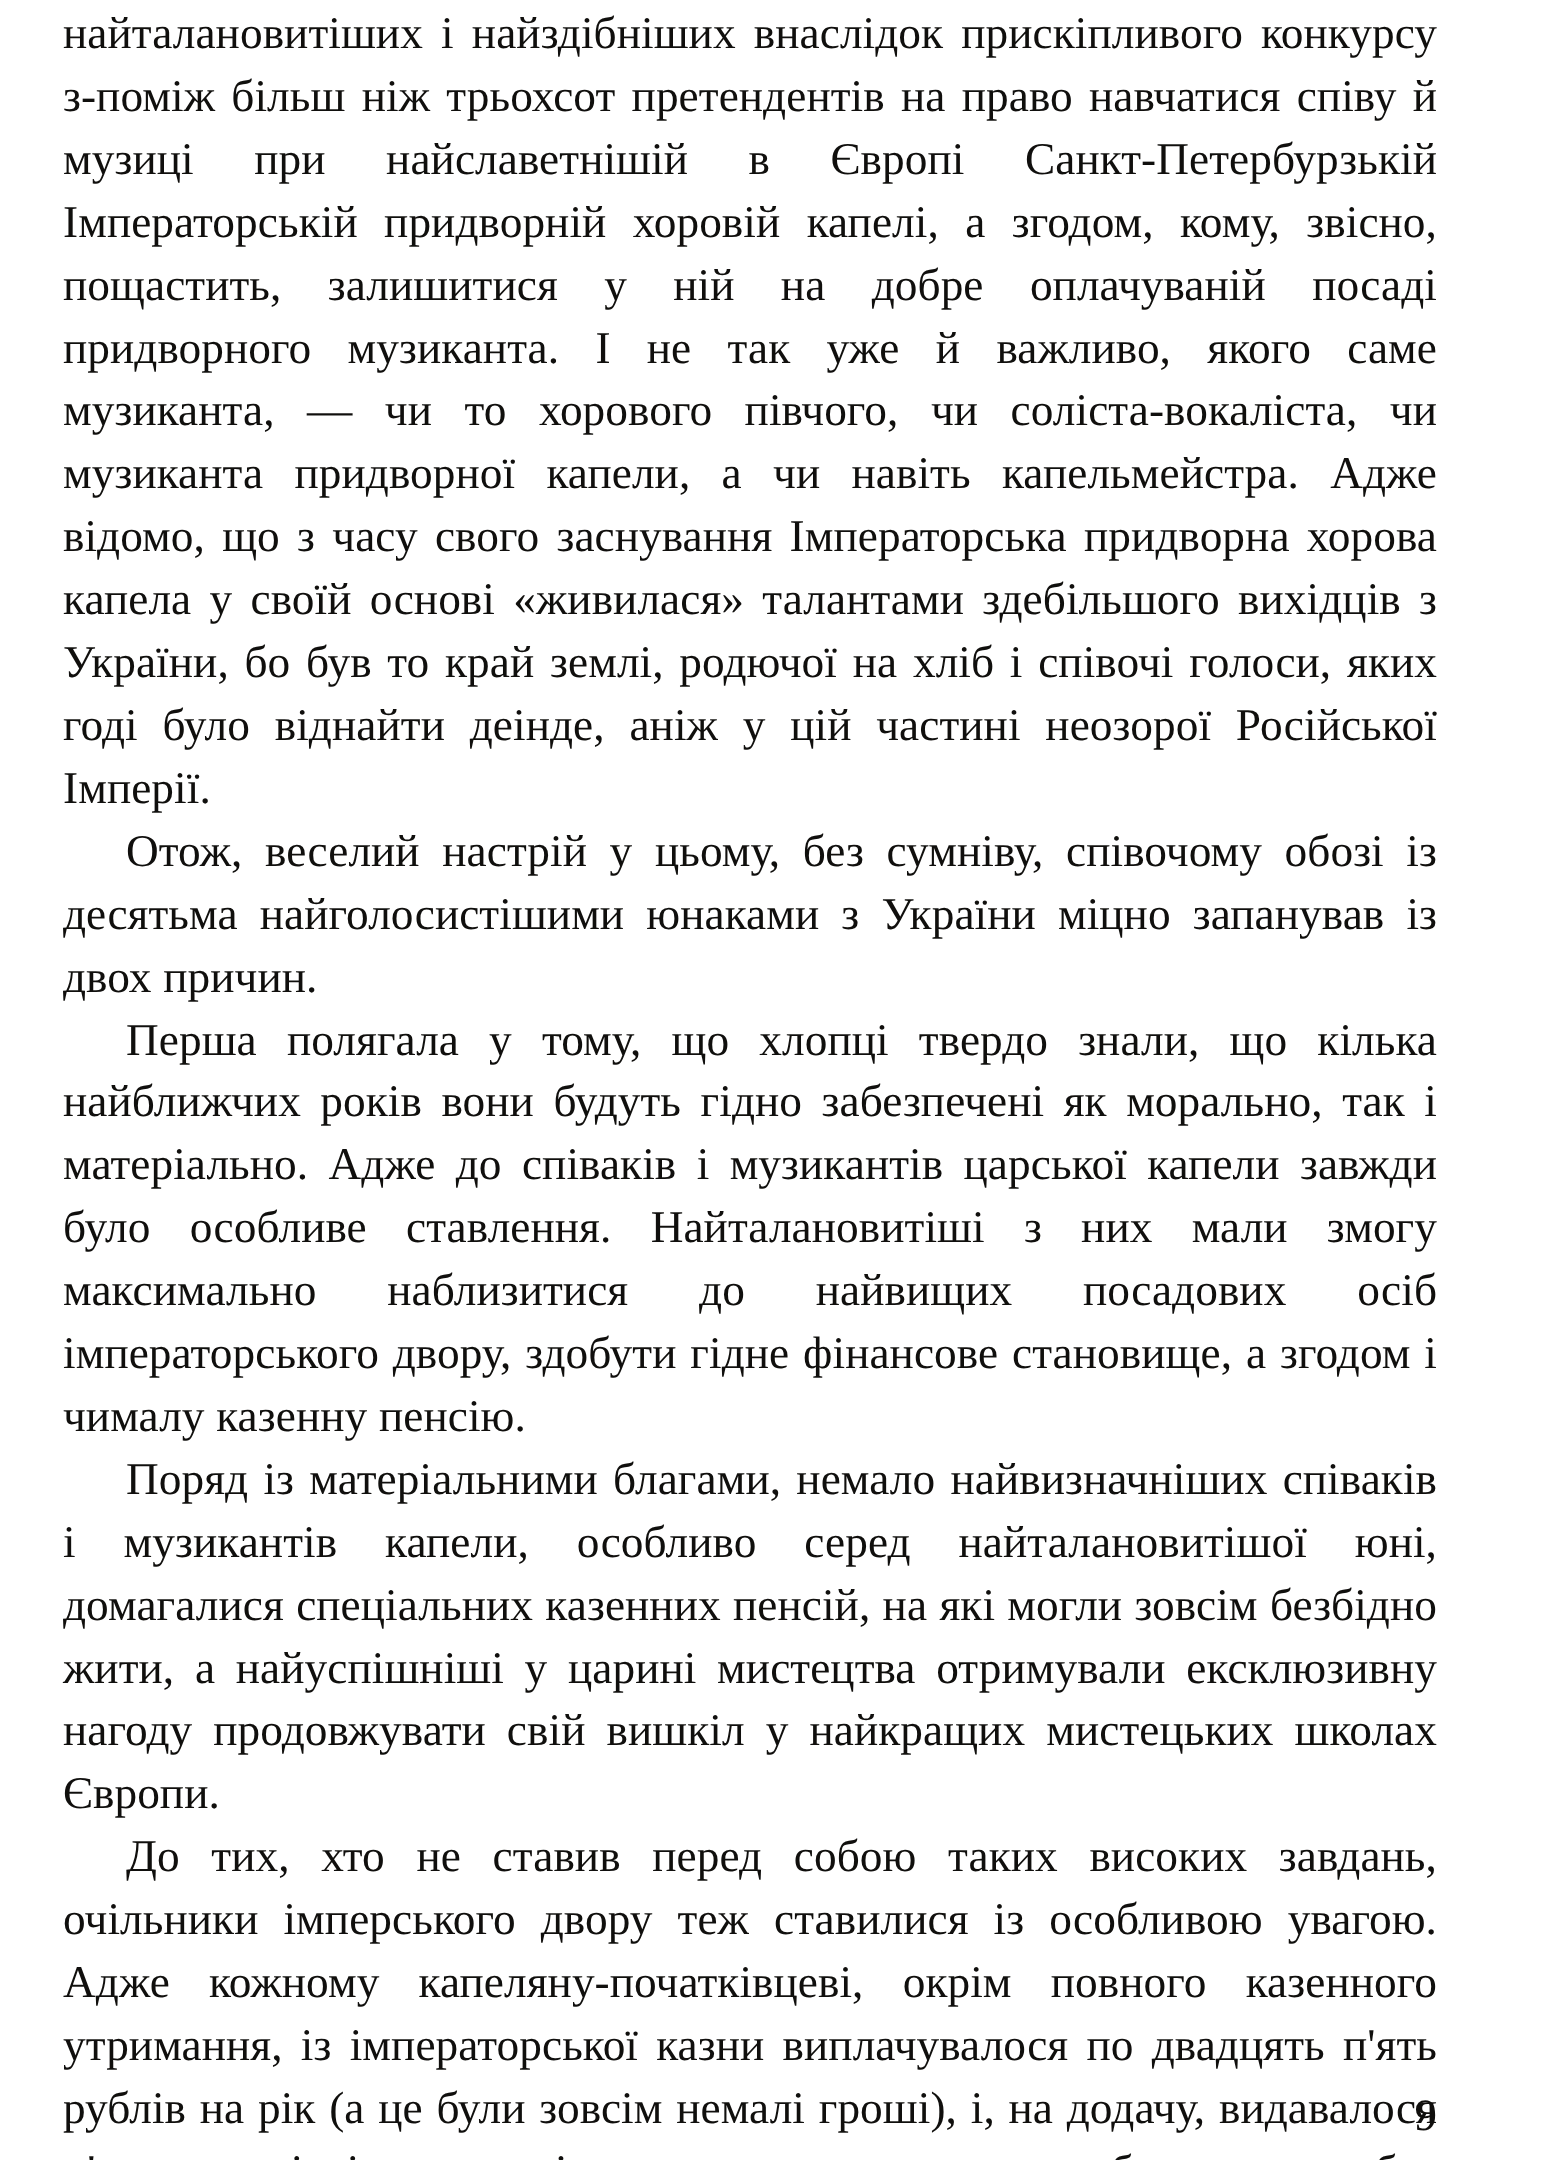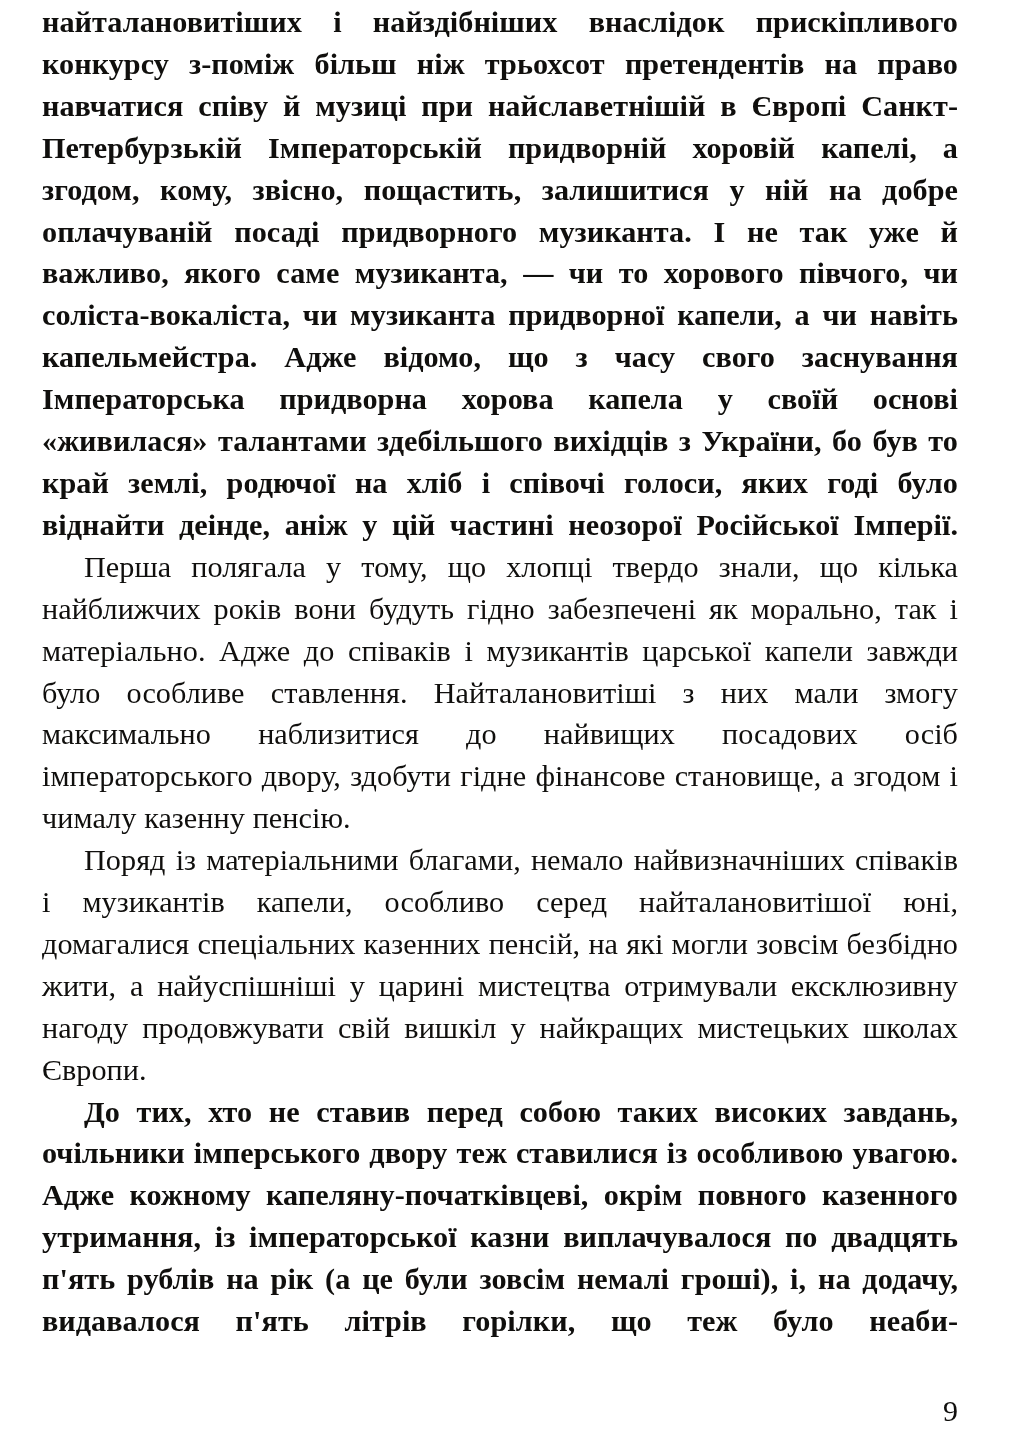--- a/index.html
+++ b/index.html
@@ -36,39 +36,39 @@
     margin: 0;
     padding: 0;
     text-indent: 0;
   }
   .para.indented {
     text-indent: 42px;
   }
   
   .para.force-justify {
     text-align-last: justify;
-    font-weight: bold;
   }
   .page-number {
     position: absolute;
     right: 77px;
     bottom: 14px;
     font-family: "Liberation Serif", "DejaVu Serif", serif;
     font-size: 30px;
     line-height: 1;
     color: #100f0d;
   }
 </style>
 </head>
 <body>
 
 <div class="page">
 
   <div class="text-block">
     <p class="para force-justify">найталановитіших і найздібніших внаслідок прискіпливого конкурсу з-поміж більш ніж трьохсот претендентів на право навчатися співу й музиці при найславетнішій в Європі Санкт-Петербурзькій Імператорській придворній хоровій капелі, а згодом, кому, звісно, пощастить, залишитися у ній на добре оплачуваній посаді придворного музиканта. І не так уже й важливо, якого саме музиканта, — чи то хорового півчого, чи соліста-вокаліста, чи музиканта придворної капели, а чи навіть капельмейстра. Адже відомо, що з часу свого заснування Імператорська придворна хорова капела у своїй основі «живилася» талантами здебільшого вихідців з України, бо був то край землі, родючої на хліб і співочі голоси, яких годі було віднайти деінде, аніж у цій частині неозорої Російської Імперії.</p>
+    <p class="para indented">Отож, веселий настрій у цьому, без сумніву, співочому обозі із десятьма найголосистішими юнаками з України міцно запанував із двох причин.</p>
     <p class="para indented">Перша полягала у тому, що хлопці твердо знали, що кілька найближчих років вони будуть гідно забезпечені як морально, так і матеріально. Адже до співаків і музикантів царської капели завжди було особливе ставлення. Найталановитіші з них мали змогу максимально наблизитися до найвищих посадових осіб імператорського двору, здобути гідне фінансове становище, а згодом і чималу казенну пенсію.</p>
     <p class="para indented">Поряд із матеріальними благами, немало найвизначніших співаків і музикантів капели, особливо серед найталановитішої юні, домагалися спеціальних казенних пенсій, на які могли зовсім безбідно жити, а найуспішніші у царині мистецтва отримували ексклюзивну нагоду продовжувати свій вишкіл у найкращих мистецьких школах Європи.</p>
     <p class="para indented force-justify">До тих, хто не ставив перед собою таких високих завдань, очільники імперського двору теж ставилися із особливою увагою. Адже кожному капеляну-початківцеві, окрім повного казенного утримання, із імператорської казни виплачувалося по двадцять п'ять рублів на рік (а це були зовсім немалі гроші), і, на додачу, видавалося п'ять літрів горілки, що теж було неаби-</p>
   </div>
 
   <div class="page-number">9</div>
 
 </div>
 
 </body></html>

